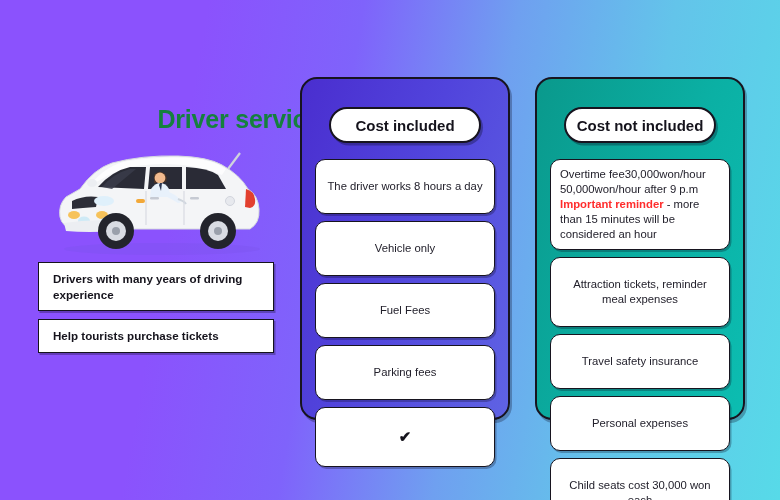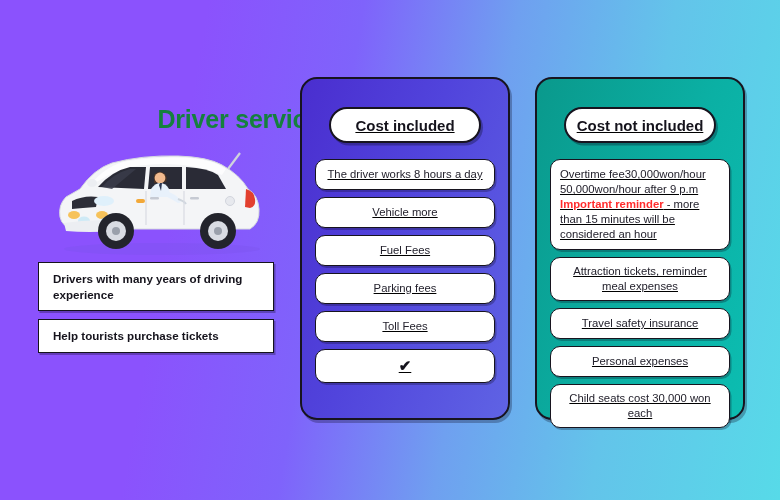--- a/index.html
+++ b/index.html
@@ -33,39 +33,38 @@
     line-height:1.35;
     box-shadow:1.5px 2px 0 rgba(10,8,30,0.30);
   }
 
   
   .card {
     position:absolute; top:77px; width:210px; height:343px;
     border:2px solid #17141f; border-radius:17px;
     box-shadow:2px 3px 0 rgba(10,8,30,0.28);
     padding:14px 13px;
-    text-decoration:underline;
   }
   #card-included { left:300px; background:linear-gradient(110deg,#4a2ecf 0%,#5144dc 45%,#5f63e4 100%); }
   #card-not-included { left:535px; background:linear-gradient(110deg,#0a998c 0%,#0bb0a4 55%,#0cbdb1 100%); }
 
   .card-pill {
     background:#ffffff; border:2px solid #17141f; border-radius:999px;
     height:36px; display:flex; align-items:center; justify-content:center;
     font-size:15px; font-weight:bold; color:#15131c;
     box-shadow:2px 2.5px 0 rgba(10,8,30,0.32);
     margin:14px 14px 16px 14px;
   }
 
   .card-items { display:flex; flex-direction:column; gap:7px; }
   .card-item {
     background:#ffffff; border:1.6px solid #17141f; border-radius:10px;
     min-height:31px; display:flex; align-items:center; justify-content:center;
     text-align:center; font-size:11.3px; color:#23212c; line-height:1.33;
-    padding:6px 9px;
+    padding:19px 9px;
     box-shadow:1.5px 2px 0 rgba(10,8,30,0.28);
   }
   .card-item.tall { text-align:left; display:block; padding:7px 9px; }
   .check-glyph { font-size:15px; color:#15131c; font-weight:bold; }
   .reminder { color:#ff2d2d; font-weight:bold; }
 </style>
 </head>
 <body>
 
 <div id="left-panel">
@@ -136,24 +135,23 @@
   <div id="feature-list">
     <div class="feature-item">Drivers with many years of driving experience</div>
     <div class="feature-item">Help tourists purchase tickets</div>
   </div>
 </div>
 
 <div class="card" id="card-included">
   <div class="card-pill">Cost included</div>
   <div class="card-items">
     <div class="card-item">The driver works 8 hours a day</div>
-    <div class="card-item">Vehicle more</div>
+    <div class="card-item">Vehicle only</div>
     <div class="card-item">Fuel Fees</div>
     <div class="card-item">Parking fees</div>
-    <div class="card-item">Toll Fees</div>
     <div class="card-item">
       <span class="check-glyph">✔</span>
     </div>
   </div>
 </div>
 
 <div class="card" id="card-not-included">
   <div class="card-pill">Cost not included</div>
   <div class="card-items">
     <div class="card-item tall">

